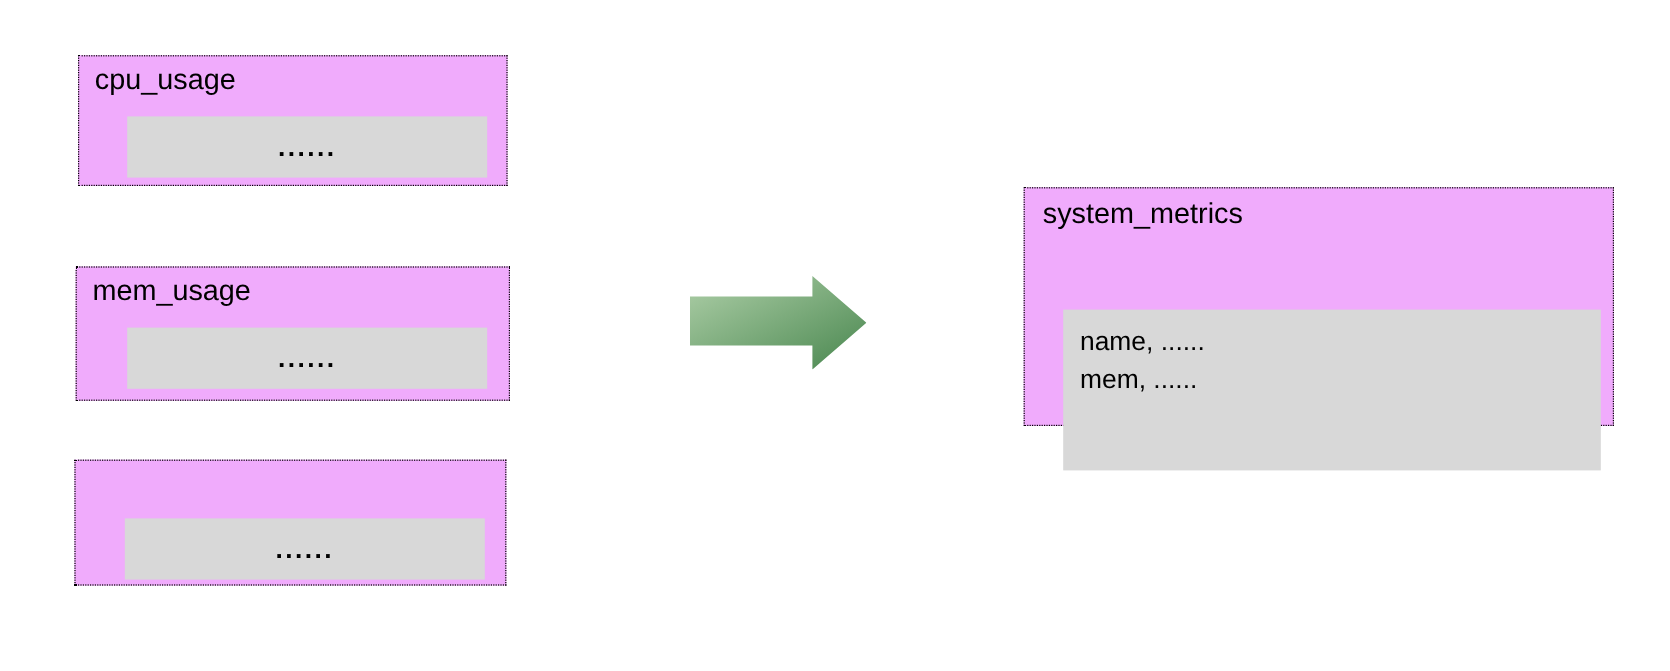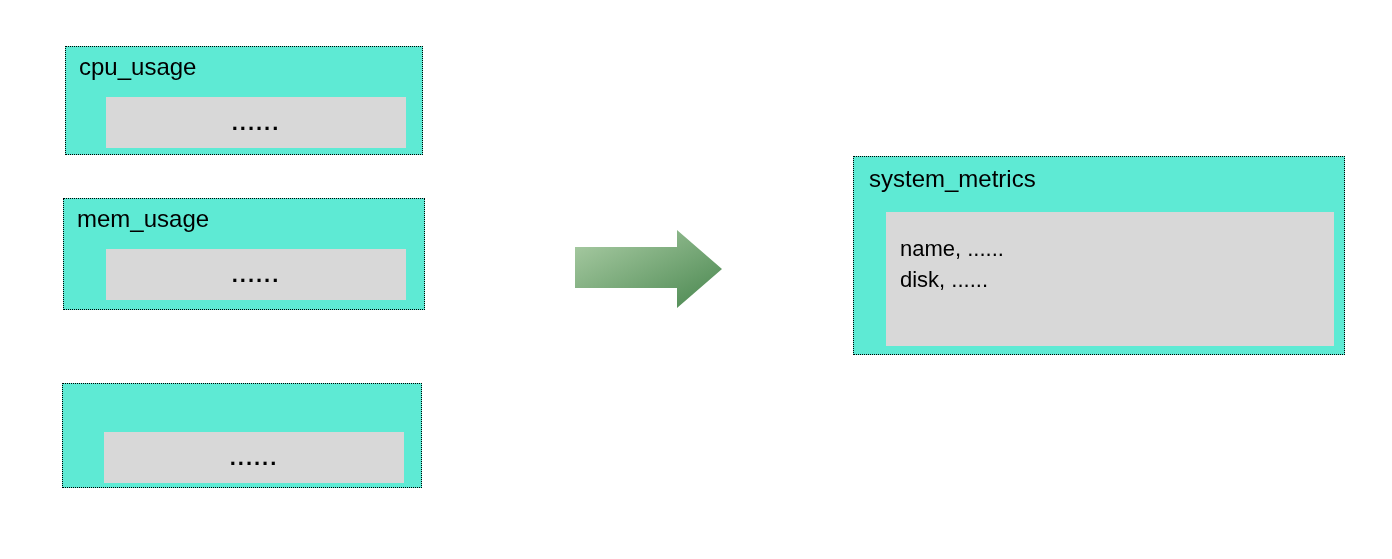--- a/index.html
+++ b/index.html
@@ -12,21 +12,21 @@
   .canvas {
     position: relative;
     width: 1392px;
     height: 559px;
     background: #ffffff;
     overflow: hidden;
   }
   .table-box {
     position: absolute;
     border: 1px dotted #000000;
-    background: #5eead4;
+    background: #f0abfc;
     box-sizing: border-box;
   }
   .table-title {
     position: absolute;
     left: 13px;
     top: 6px;
     font-size: 24px;
     line-height: 1.2;
     white-space: nowrap;
   }
@@ -36,31 +36,32 @@
   }
   .panel-dots {
     display: flex;
     align-items: center;
     justify-content: center;
     font-size: 22px;
     font-weight: bold;
     letter-spacing: 2px;
   }
   .panel-rows {
-    padding: 21px 0 0 14px;
+    padding: 11px 0 0 14px;
     box-sizing: border-box;
+    margin-top: 46px;
   }
   .panel-row {
     font-size: 22px;
     line-height: 31px;
     white-space: nowrap;
   }
   
   #box-cpu  { left: 65px;  top: 46px;  width: 358px; height: 109px; }
-  #box-mem  { left: 63px;  top: 198px; width: 362px; height: 112px; }
+  #box-mem  { left: 63px;  top: 222px; width: 362px; height: 112px; }
   #box-disk { left: 62px;  top: 383px; width: 360px; height: 105px; }
   #box-cpu  .panel { left: 40px; top: 50px; width: 300px; height: 51px; }
   #box-mem  .panel { left: 42px; top: 50px; width: 300px; height: 51px; }
   #box-disk .panel { left: 41px; top: 48px; width: 300px; height: 51px; }
   
   #box-result { left: 853px; top: 156px; width: 492px; height: 199px; }
   #box-result .table-title { left: 15px; top: 8px; }
   #box-result .panel { left: 32px; top: 55px; width: 448px; height: 134px; }
   
   .arrow-wrap {
@@ -99,17 +100,17 @@
         </linearGradient>
       </defs>
       <polygon points="0,17 102,17 102,0 147,39 102,78 102,58 0,58" fill="url(#arrowGrad)"></polygon>
     </svg>
   </div>
 
   <div class="table-box" id="box-result">
     <div class="table-title">system_metrics</div>
     <div class="panel panel-rows">
       <div class="panel-row">name, ......</div>
-      <div class="panel-row">disk, ......</div>
+      <div class="panel-row">mem, ......</div>
     </div>
   </div>
 
 </div>
 
 </body></html>

